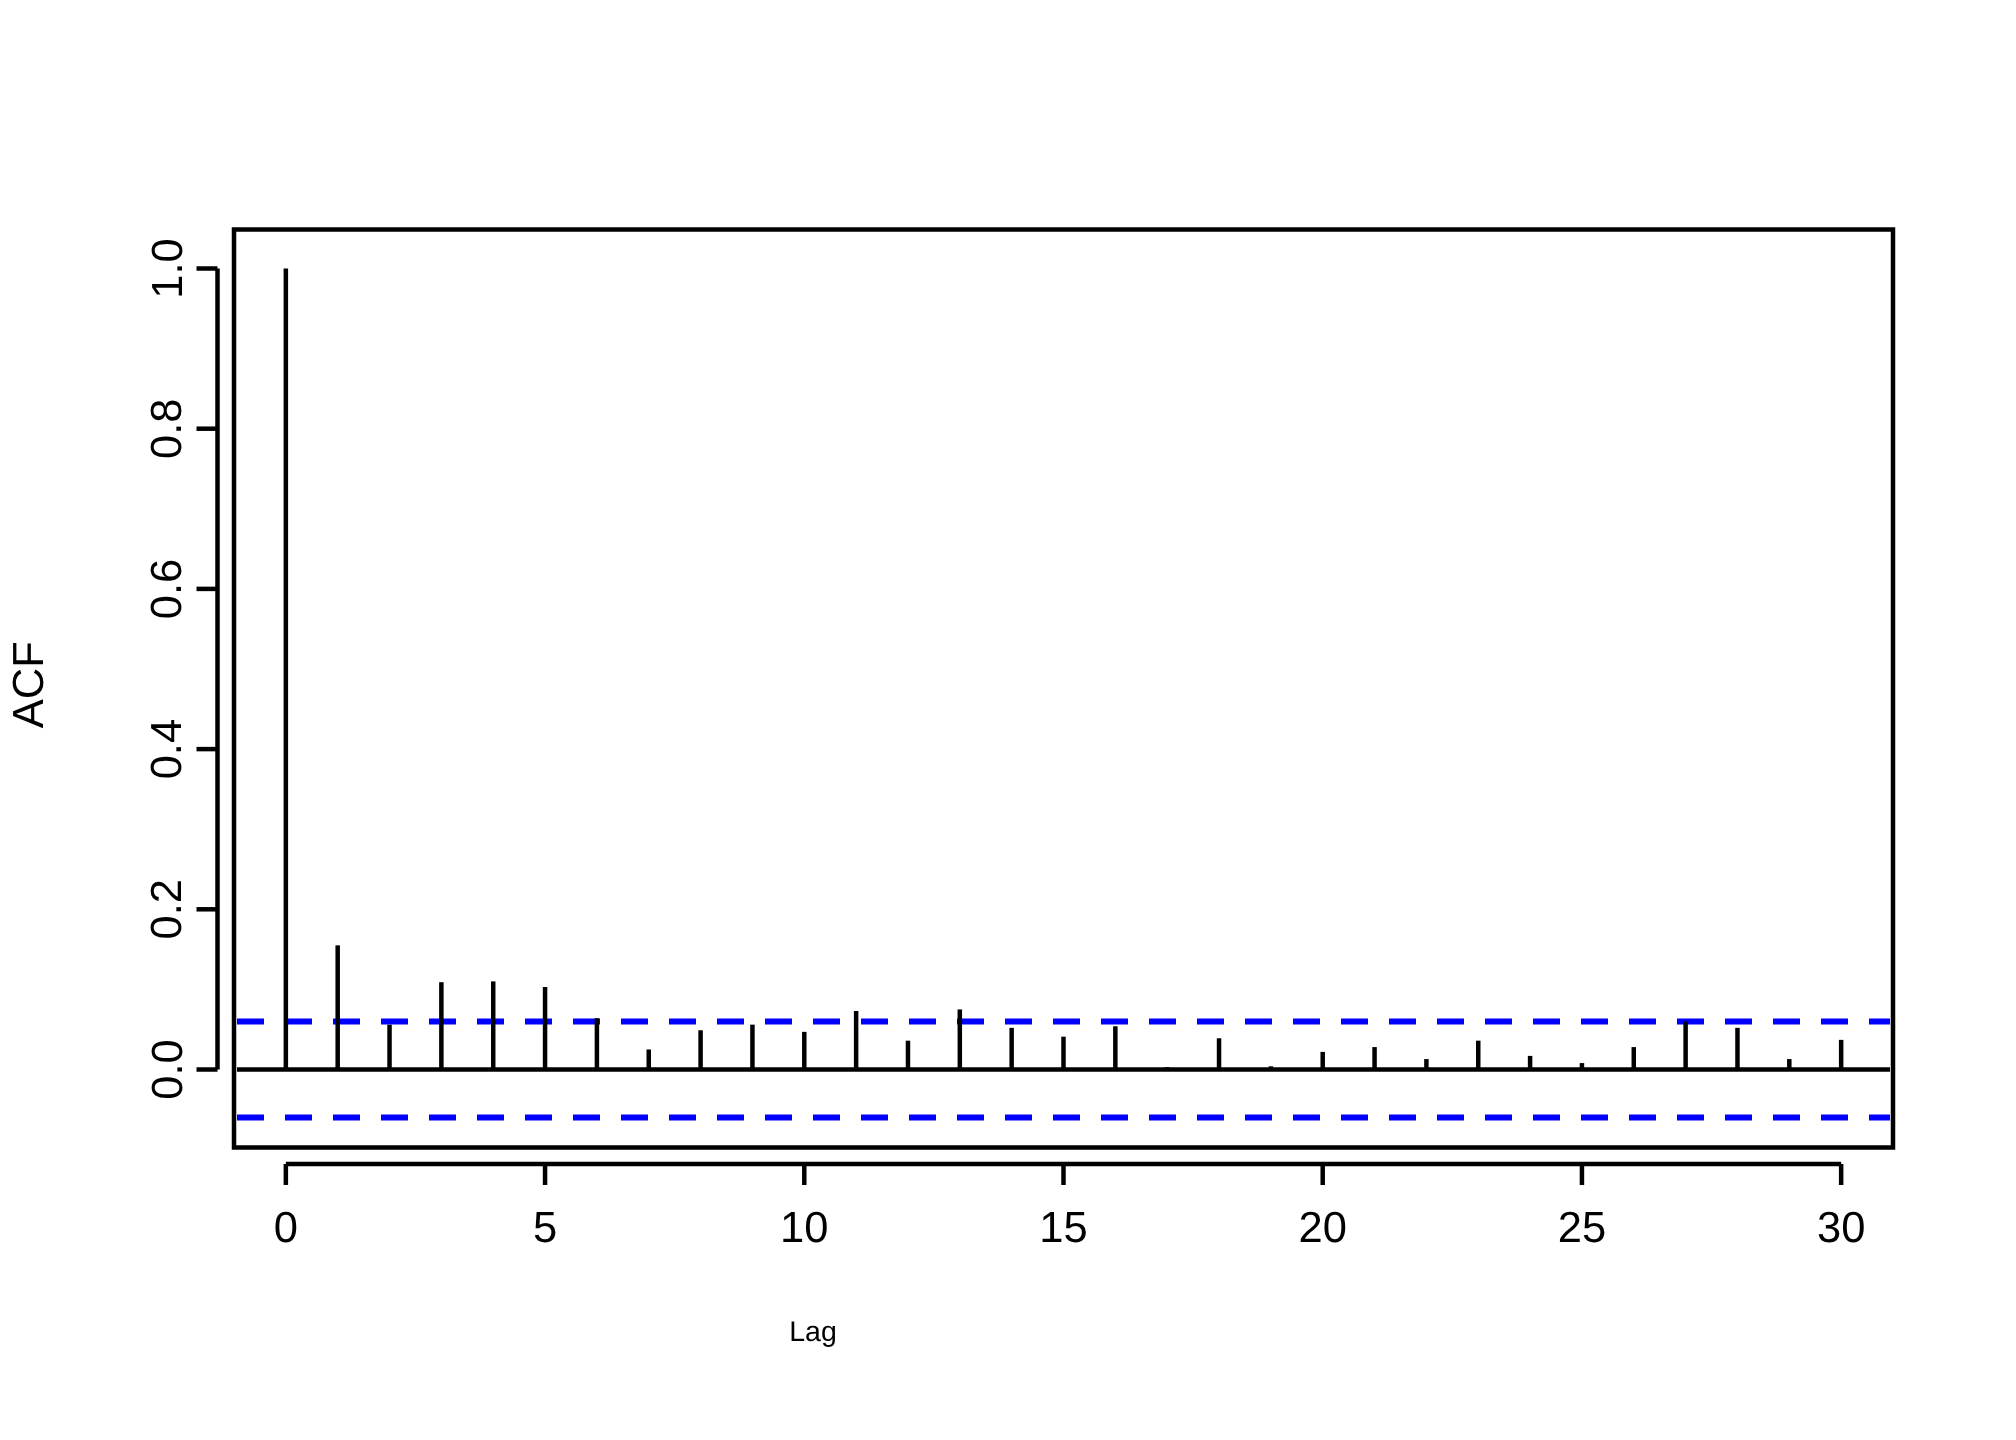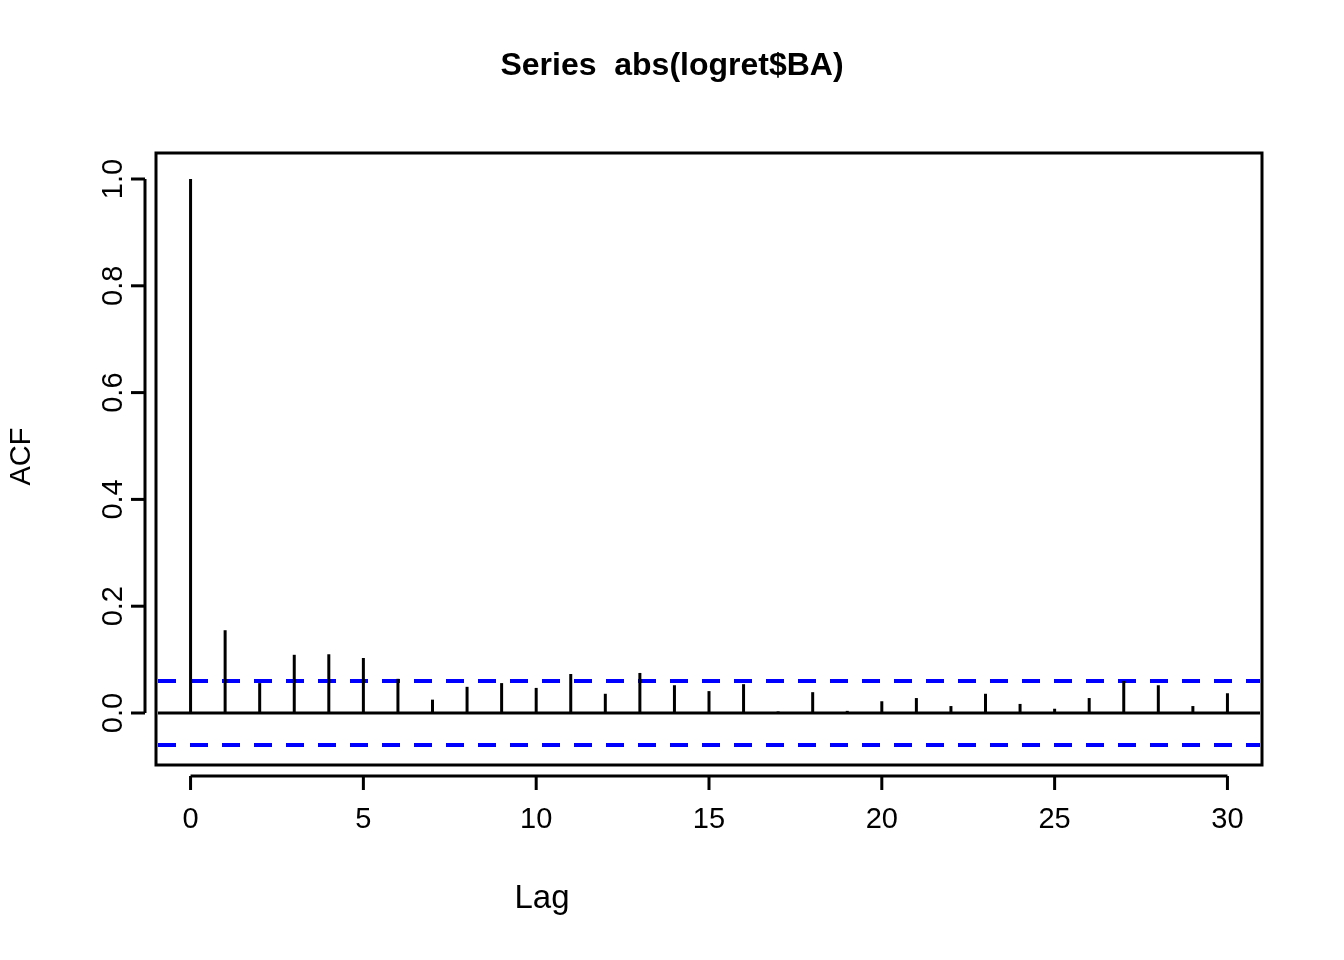--- a/index.html
+++ b/index.html
@@ -42,21 +42,21 @@
     transform: rotate(-90deg);
     transform-origin: 50% 50%;
     white-space: pre;
   }
   #xlab {
     position: absolute;
     left: 0;
     top: 878px;
     width: 1084px;
     text-align: center;
-    font-size: 33px;
+    font-size: 19px;
     white-space: pre;
   }
   svg#acf-svg {
     position: absolute;
     left: 0;
     top: 0;
   }
   .ytick-label {
     font-family: "Liberation Sans", sans-serif;
     font-size: 29px;
@@ -66,21 +66,20 @@
     font-family: "Liberation Sans", sans-serif;
     font-size: 29px;
     fill: #000;
   }
 </style>
 </head>
 <body>
 
 <div id="plot-root">
 
-  <div id="chart-title">Series  abs(logret$BA)</div>
 
   <div id="ylab">ACF</div>
 
   <div id="xlab">Lag</div>
 
   <svg id="acf-svg" width="1344" height="960">
     <g id="y-axis-group">
         <line x1="145" y1="179" x2="145" y2="713" stroke="#000" stroke-width="3"></line>
         <line x1="145" y1="713" x2="131" y2="713" stroke="#000" stroke-width="3"></line>
         <text x="112" y="713" text-anchor="middle" dominant-baseline="central" class="ytick-label" transform="rotate(-90 112 713)">0.0</text>

